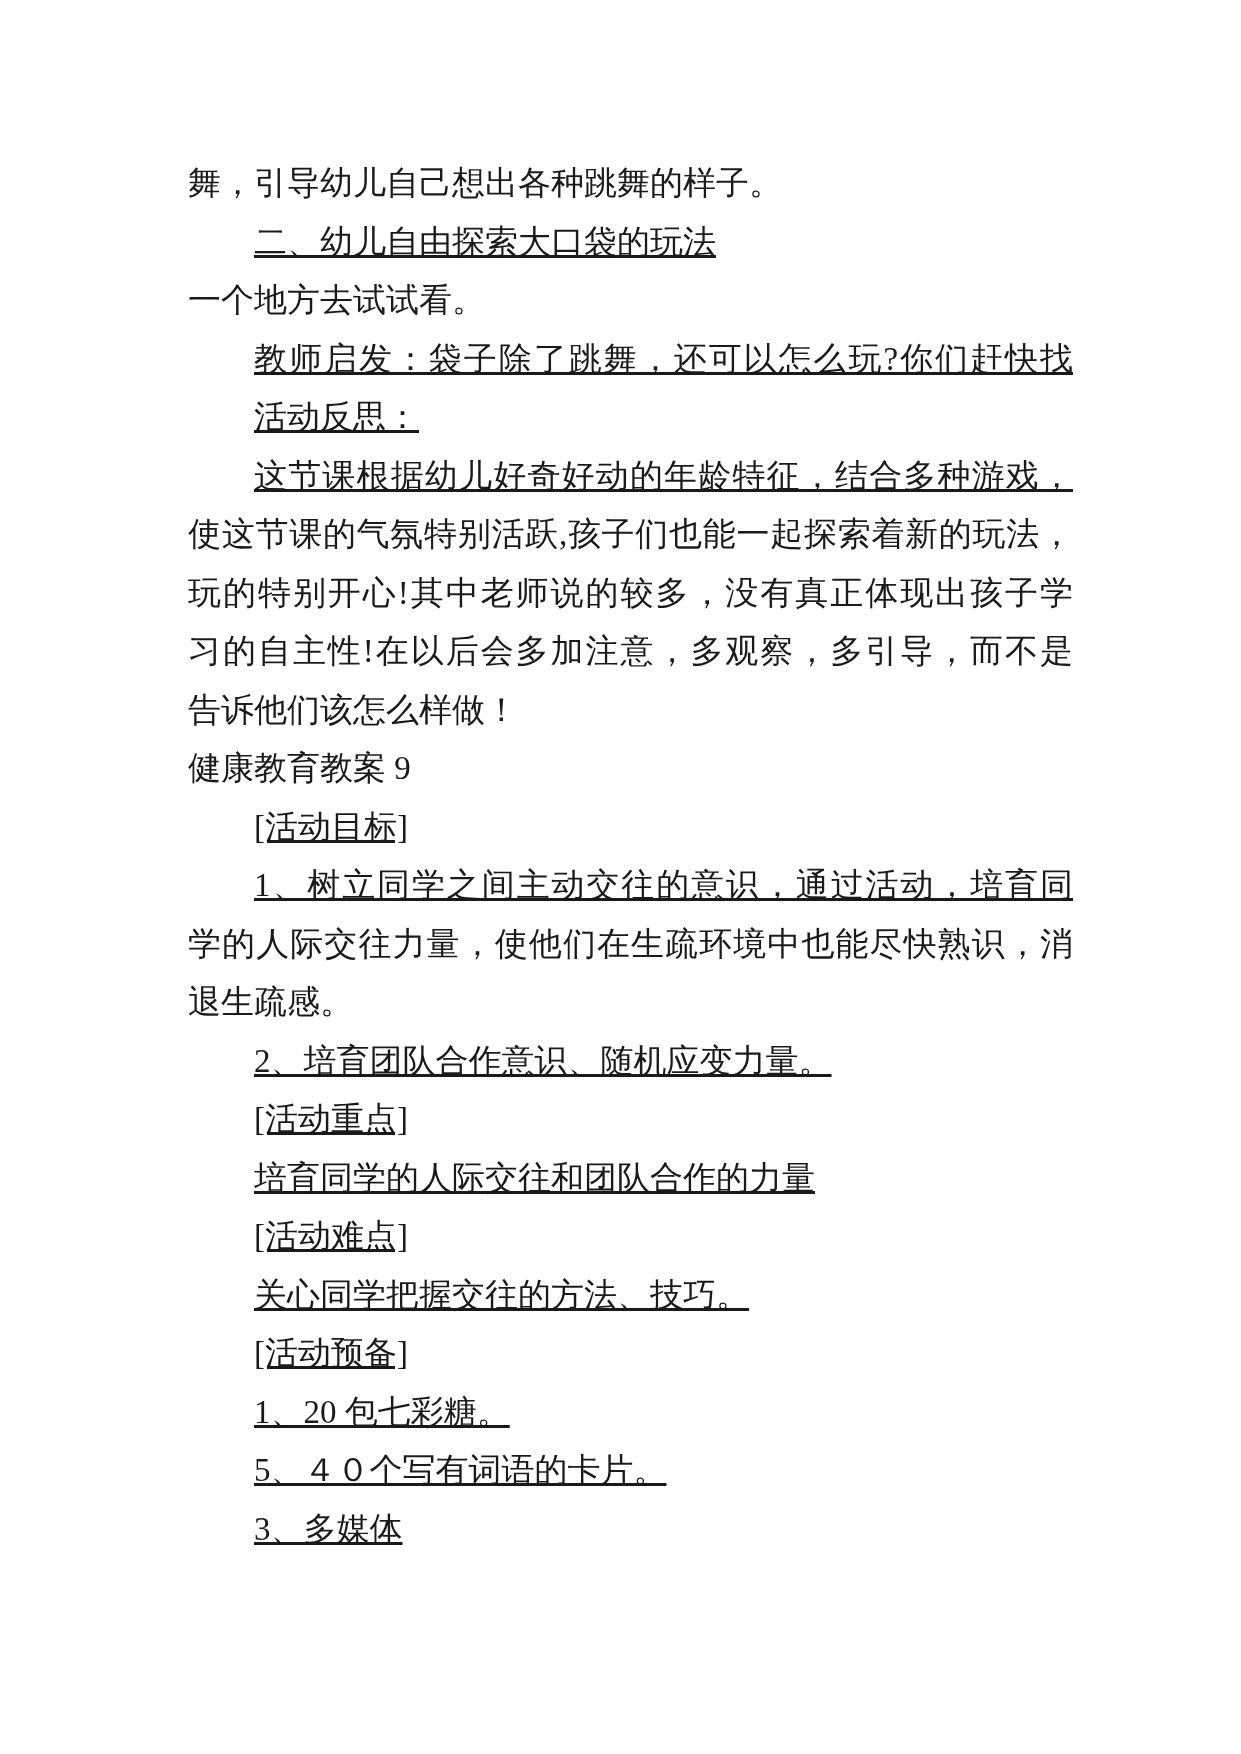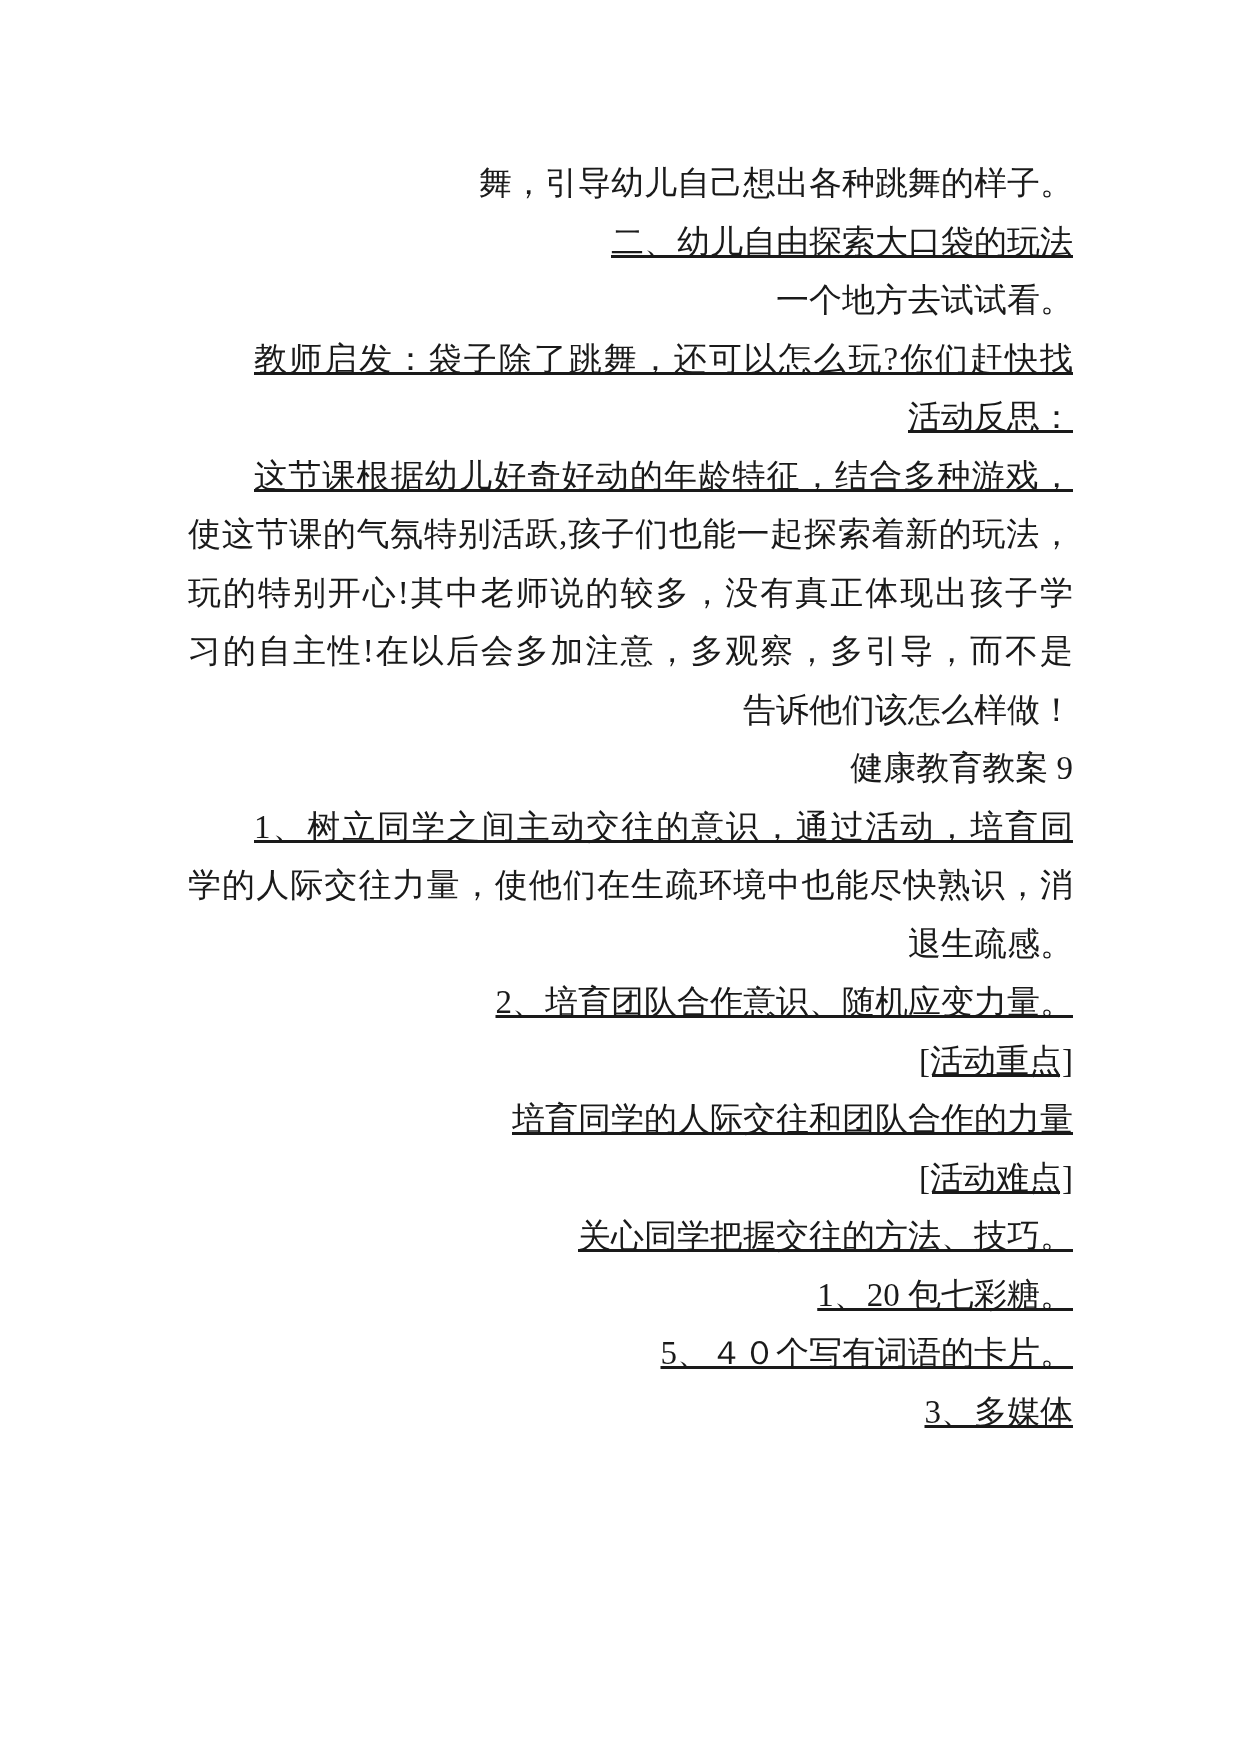--- a/index.html
+++ b/index.html
@@ -19,21 +19,21 @@
     position: absolute;
     left: 188px;
     top: 154px;
     width: 885px;
   }
   .ln {
     font-size: 33px;
     line-height: 58.5px;
     height: 58.5px;
     color: #1a1a1a;
-    text-align: right;
+    text-align: left;
     letter-spacing: 0;
   }
   .ln.indent {
     padding-left: 66px; 
     text-decoration: underline;
   }
   .ln.justify {
     text-align: justify;
     text-align-last: justify;
     text-justify: inter-character;
@@ -48,25 +48,27 @@
       <div class="ln indent">二、幼儿自由探索大口袋的玩法</div>
       <div class="ln">一个地方去试试看。</div>
       <div class="ln indent justify">教师启发：袋子除了跳舞，还可以怎么玩?你们赶快找</div>
       <div class="ln indent">活动反思：</div>
       <div class="ln indent justify">这节课根据幼儿好奇好动的年龄特征，结合多种游戏，</div>
       <div class="ln justify">使这节课的气氛特别活跃,孩子们也能一起探索着新的玩法，</div>
       <div class="ln justify">玩的特别开心!其中老师说的较多，没有真正体现出孩子学</div>
       <div class="ln justify">习的自主性!在以后会多加注意，多观察，多引导，而不是</div>
       <div class="ln">告诉他们该怎么样做！</div>
       <div class="ln">健康教育教案 9</div>
+      <div class="ln indent">[活动目标]</div>
       <div class="ln indent justify">1、树立同学之间主动交往的意识，通过活动，培育同</div>
       <div class="ln justify">学的人际交往力量，使他们在生疏环境中也能尽快熟识，消</div>
       <div class="ln">退生疏感。</div>
       <div class="ln indent">2、培育团队合作意识、随机应变力量。</div>
       <div class="ln indent">[活动重点]</div>
       <div class="ln indent">培育同学的人际交往和团队合作的力量</div>
       <div class="ln indent">[活动难点]</div>
       <div class="ln indent">关心同学把握交往的方法、技巧。</div>
+      <div class="ln indent">[活动预备]</div>
       <div class="ln indent">1、20 包七彩糖。</div>
       <div class="ln indent">5、４０个写有词语的卡片。</div>
       <div class="ln indent">3、多媒体</div>
     </div>
 </div>
 
 </body></html>

